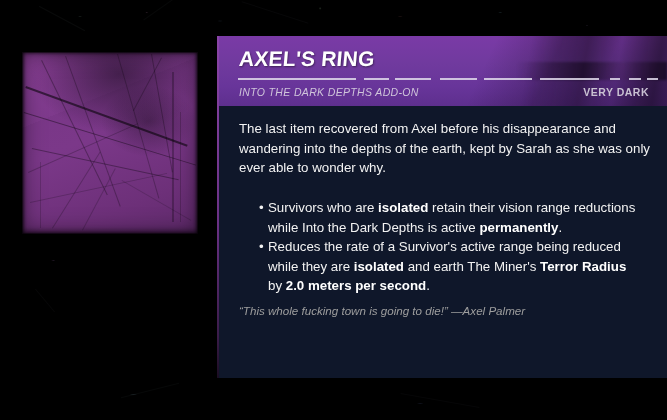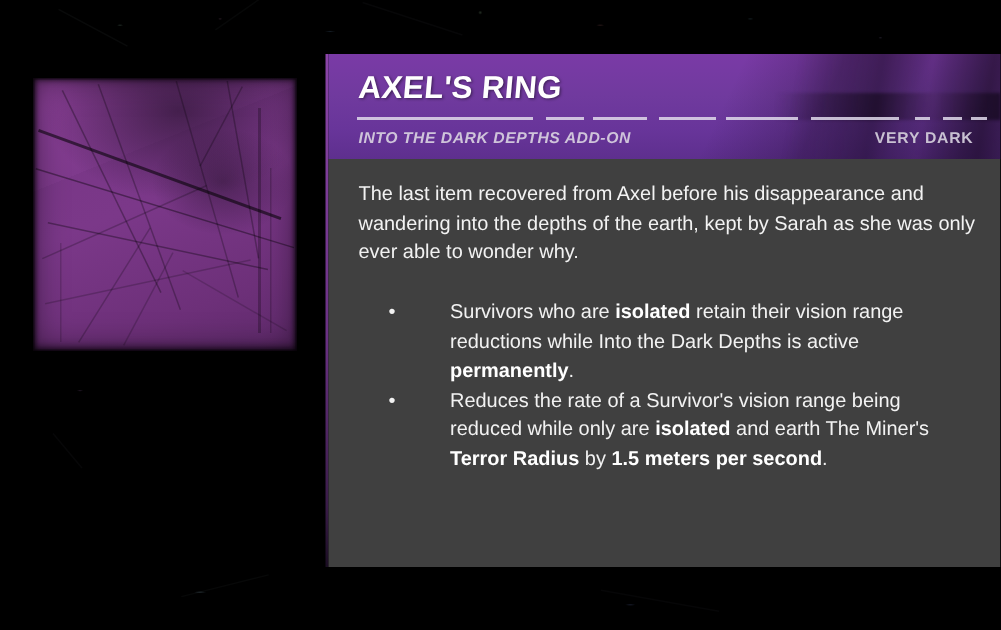--- a/index.html
+++ b/index.html
@@ -154,21 +154,21 @@
       #000 0 28%, transparent 28% 30%, #000 30% 36%, transparent 36% 37.5%,
       #000 37.5% 46%, transparent 46% 48%, #000 48% 57%, transparent 57% 58.5%,
       #000 58.5% 70%, transparent 70% 72%, #000 72% 86%, transparent 86% 88.5%,
       #000 88.5% 91%, transparent 91% 93%, #000 93% 96%, transparent 96% 97.5%, #000 97.5% 100%);
   }
   .subtitle {
     position: absolute;
     left: 20px;
     top: 50px;
     font-size: 10.5px;
-    font-weight: 700;
+    font-weight: 400;
     font-style: italic;
     color: #cfc4da;
     letter-spacing: .35px;
     white-space: nowrap;
   }
   .rarity {
     position: absolute;
     right: 18px;
     top: 50px;
     font-size: 10.5px;
@@ -178,21 +178,21 @@
     white-space: nowrap;
   }
 
   
   .card-body {
     position: absolute;
     left: 2px;
     top: 70px;
     width: 448px;
     height: 272px;
-    background: #404040;
+    background: #0f172a;
   }
   .flavor {
     position: absolute;
     left: 20px;
     top: 13px;
     width: 412px;
     font-size: 13.3px;
     line-height: 19.5px;
     color: #f2f2f2;
   }
@@ -209,21 +209,21 @@
     display: flex;
     align-items: flex-start;
   }
   .effects .dot {
     width: 9px;
     flex: 0 0 9px;
     color: #f2f2f2;
     font-size: 13.3px;
     line-height: 19.5px;
   }
-  .effects .btext { flex: 1 1 auto; margin-left: 32px; }
+  .effects .btext { flex: 1 1 auto; }
   .effects b { font-weight: 700; color: #ffffff; }
   .quote {
     position: absolute;
     left: 20px;
     top: 198px;
     font-size: 11.6px;
     font-style: italic;
     color: #9e9e9e;
     white-space: nowrap;
   }
@@ -276,17 +276,18 @@
 
   <div class="card-body">
     <div class="flavor">The last item recovered from Axel before his disappearance and wandering into the depths of the earth, kept by Sarah as she was only ever able to wonder why.</div>
     <div class="effects">
         <div class="bullet-row">
           <span class="dot">•</span>
           <span class="btext"><span>Survivors who are </span><b>isolated</b><span> retain their vision range reductions while Into the Dark Depths is active </span><b>permanently</b><span>.</span></span>
         </div>
         <div class="bullet-row">
           <span class="dot">•</span>
-          <span class="btext"><span>Reduces the rate of a Survivor's vision range being reduced while only are </span><b>isolated</b><span> and earth The Miner's </span><b>Terror Radius</b><span> by </span><b>1.5 meters per second</b><span>.</span></span>
+          <span class="btext"><span>Reduces the rate of a Survivor's active range being reduced while they are </span><b>isolated</b><span> and earth The Miner's </span><b>Terror Radius</b><span> by </span><b>2.0 meters per second</b><span>.</span></span>
         </div>
       </div>
+    <div class="quote">“This whole fucking town is going to die!” —Axel Palmer</div>
   </div>
 </div>
 
 </body></html>

